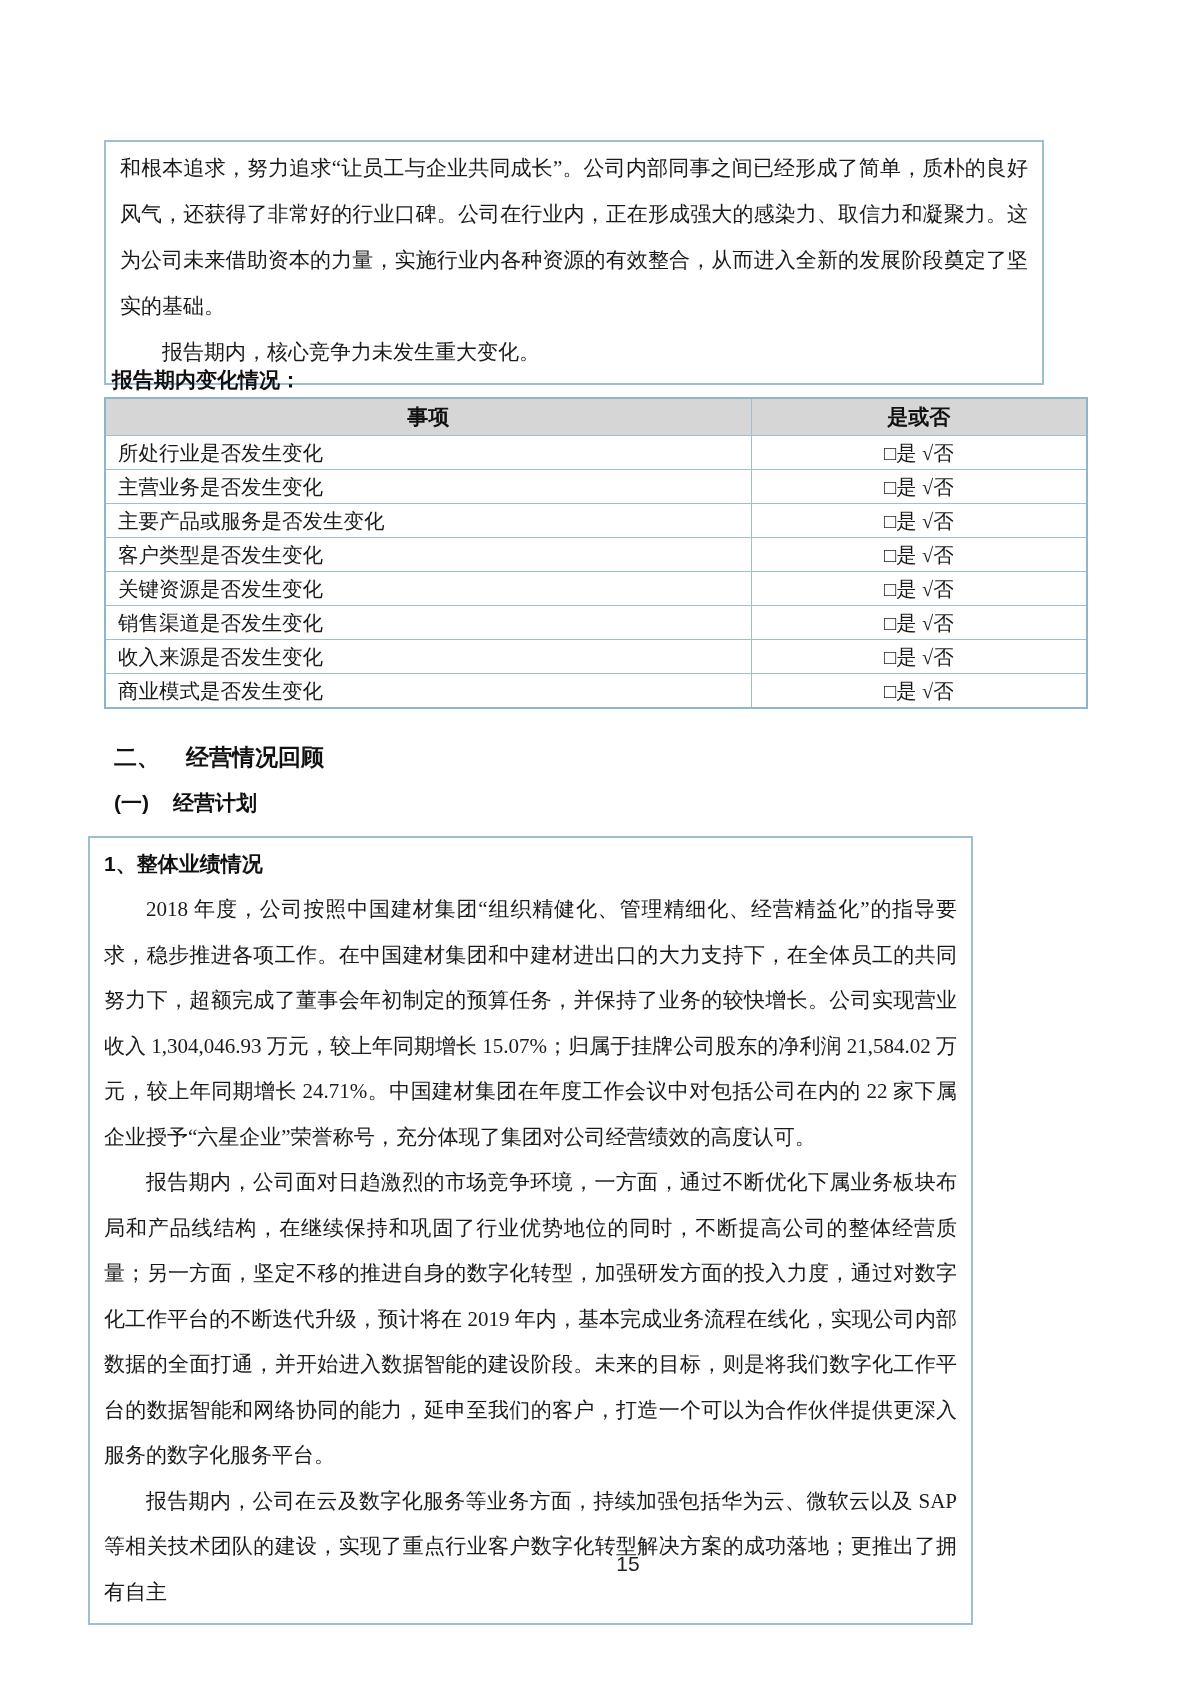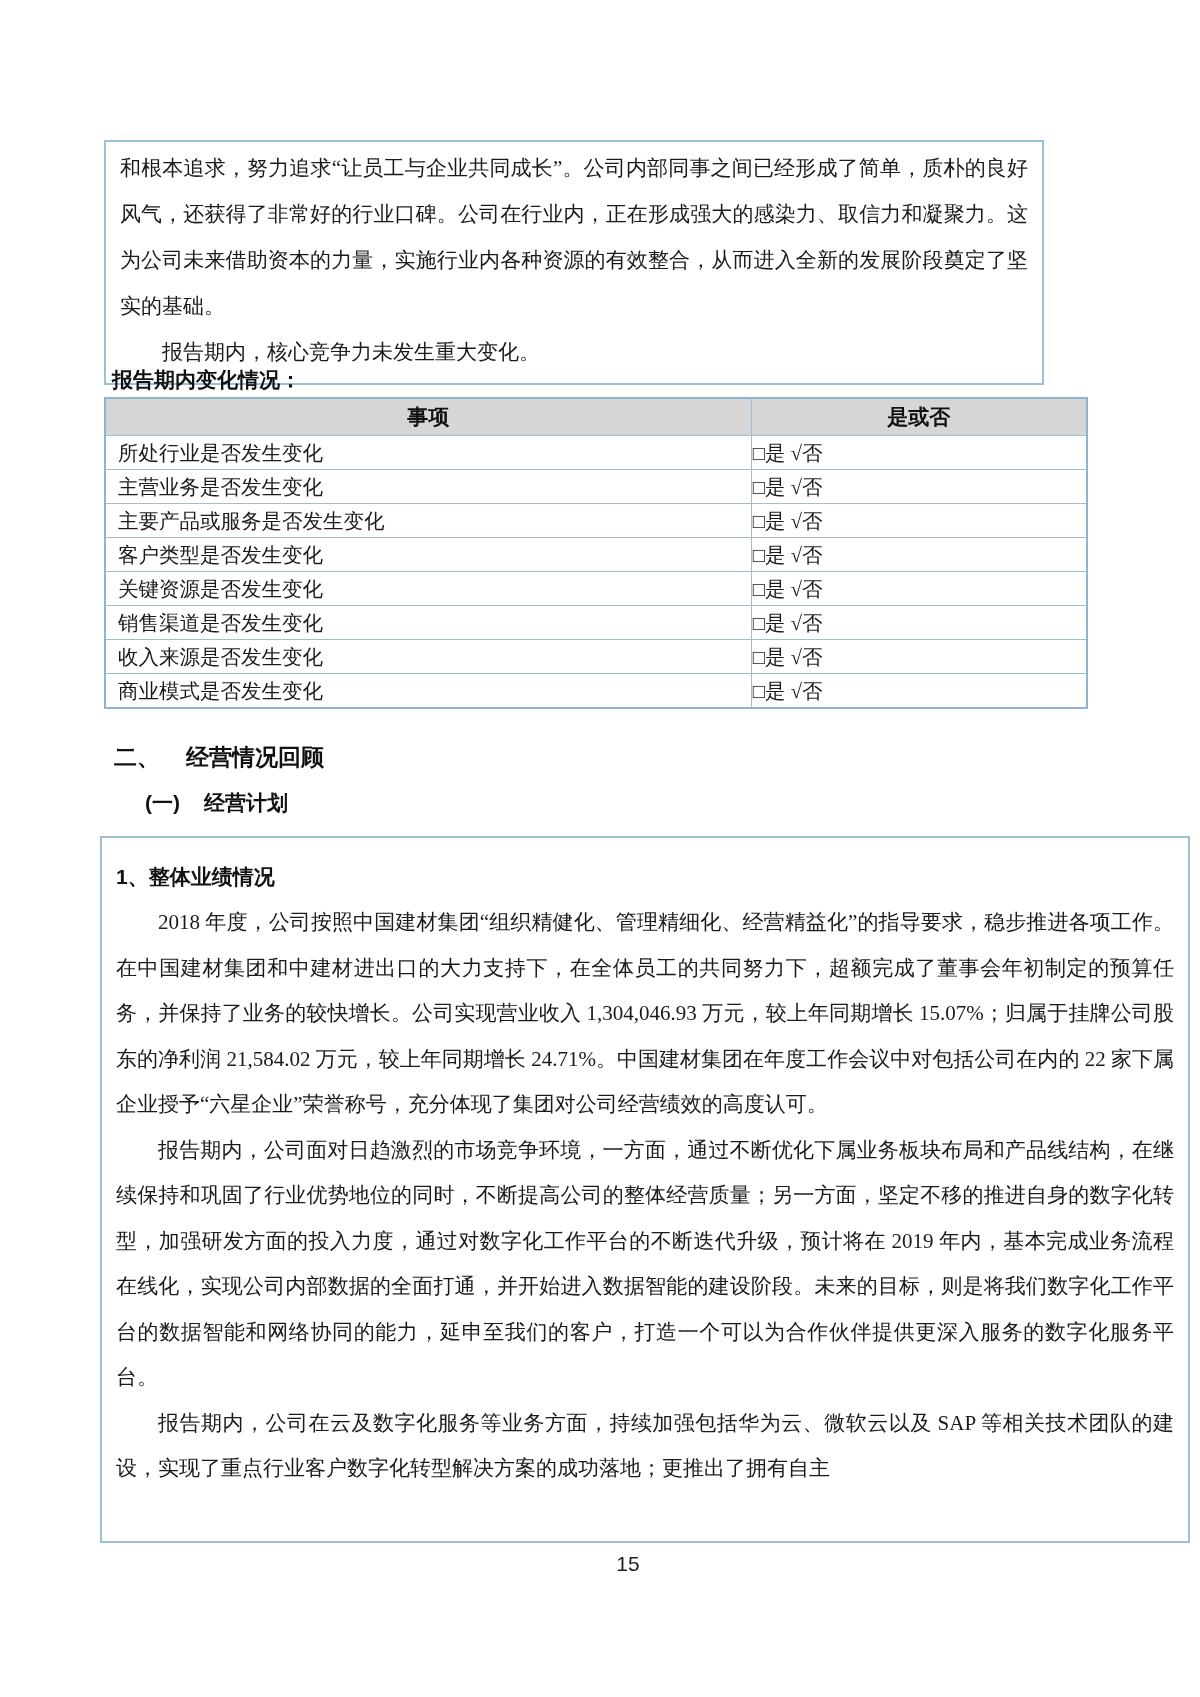--- a/index.html
+++ b/index.html
@@ -56,42 +56,42 @@
     color: #111;
     margin-left: 13px;
   }
   .changes-table td {
     border: 1px solid #9cbfd6;
     height: 31px;
     font-size: 20.5px;
     background: #ffffff;
   }
   .changes-table td.item { padding-left: 12px; text-align: left; }
-  .changes-table td.answer { text-align: left; }
+  .changes-table td.answer { text-align: center; }
 
   
   .h2 {
     position: absolute; top: 742px; left: 114px;
     font-family: "Liberation Sans", "DejaVu Sans", sans-serif;
     font-size: 23px; font-weight: bold; color: #111;
   }
   .h2 .numeral { margin-right: 26px; }
   .h3 {
     position: absolute; top: 789px; left: 114px;
     font-family: "Liberation Sans", "DejaVu Sans", sans-serif;
-    font-size: 21px; font-weight: bold; color: #111; margin-left: 31px;
+    font-size: 21px; font-weight: bold; color: #111;
   }
   .h3 .numeral { margin-right: 24px; }
 
   
   .main-box {
-    position: absolute; top: 836px; left: 100px; width: 1090px;
+    position: absolute; top: 836px; left: 88px; width: 885px;
     box-sizing: border-box;
     border: 2px solid #9cbfd6;
-    padding: 20px 14px 8px 14px;
+    padding: 7px 14px 8px 14px;
     min-height: 707px;
   }
   .box-heading {
     font-family: "Liberation Sans", "DejaVu Sans", sans-serif;
     font-size: 21px; font-weight: bold; color: #111;
     line-height: 38px;
     margin-bottom: 4px;
   }
   .main-box .para { line-height: 45.5px; }
 

